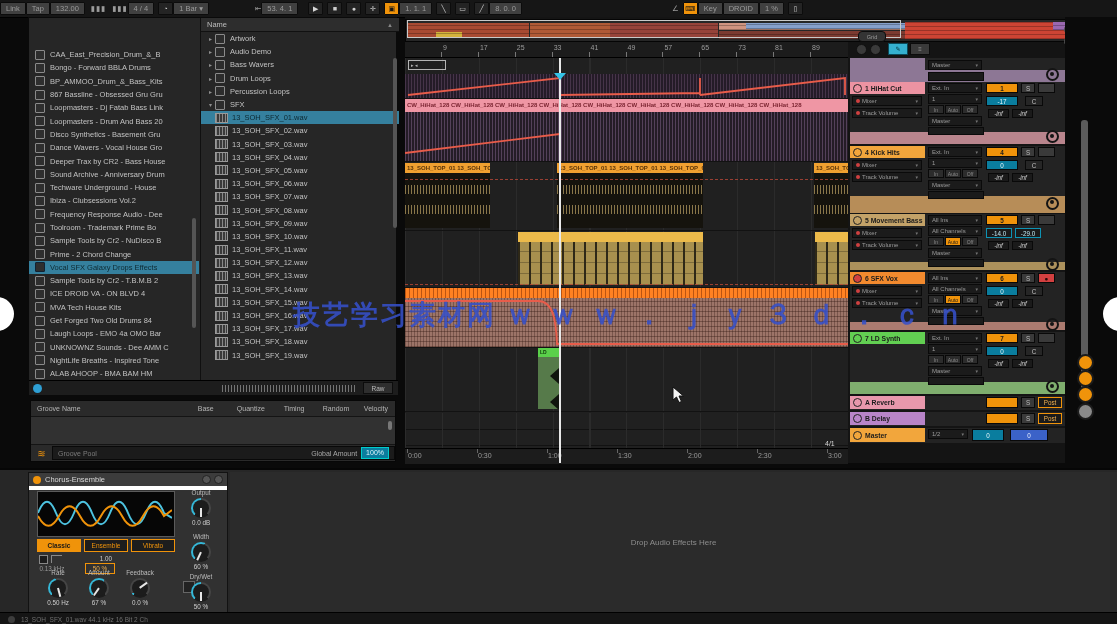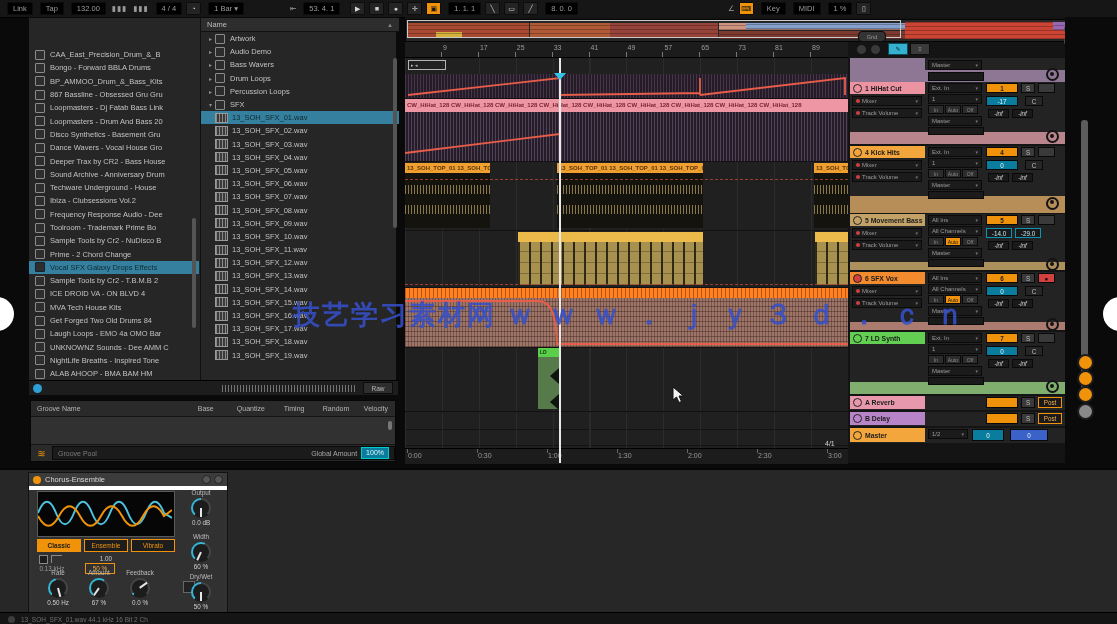--- a/index.html
+++ b/index.html
@@ -3,21 +3,21 @@
 <meta charset="utf-8">
 <style>
   html,body{margin:0;padding:0;background:#000;}
   #root{position:relative;width:1117px;height:624px;background:#0a0a0a;overflow:hidden;
         font-family:"Liberation Sans",sans-serif;color:#b9b9b9;-webkit-font-smoothing:antialiased;}
   .abs{position:absolute;}
   .bx{box-sizing:border-box;}
   
   #topbar{left:0;top:0;width:1117px;height:17px;background:#161616;border-bottom:1px solid #000;
           display:flex;align-items:center;font-size:7.5px;color:#9a9a9a;}
-  .tcell{padding:0 5px;height:11px;line-height:11px;background:#000000;border:1px solid #0c0c0c;margin-left:7px;border-radius:1px;white-space:nowrap;}
+  .tcell{padding:0 5px;height:11px;line-height:11px;background:#404040;border:1px solid #0c0c0c;margin-left:0;border-radius:1px;white-space:nowrap;}
   .tplain{margin-left:6px;white-space:nowrap;}
   .transport-btn{width:13px;height:11px;margin-left:4px;background:#242424;border:1px solid #0c0c0c;border-radius:1px;
                  display:flex;align-items:center;justify-content:center;font-size:7px;color:#cfcfcf;}
   .orange-btn{background:#f0930a !important;color:#161616 !important;}
   
   #ai-badge{left:8px;top:16px;width:116px;height:40px;border:2px solid #f2f2f2;border-radius:14px;
             display:flex;align-items:center;justify-content:center;font-size:25px;font-weight:bold;color:#fafafa;z-index:60;}
   #watermark{left:293px;top:295px;width:770px;height:36px;z-index:55;color:rgba(54,80,200,0.88);
              font-size:27px;font-weight:bold;white-space:nowrap;letter-spacing:2px;}
   #watermark .wm-url{letter-spacing:14px;font-size:29px;}
@@ -161,21 +161,21 @@
     <span class="transport-btn">✛</span>
     <span class="transport-btn orange-btn">▣</span>
     <span class="tcell">1. 1. 1</span>
     <span class="transport-btn">╲</span>
     <span class="transport-btn">▭</span>
     <span class="transport-btn">╱</span>
     <span class="tcell">8. 0. 0</span>
     <span class="tplain" style="margin-left:150px;">∠</span>
     <span class="transport-btn orange-btn">⌨</span>
     <span class="tcell">Key</span>
-    <span class="tcell">MIDI</span>
+    <span class="tcell">DROID</span>
     <span class="tcell">1 %</span>
     <span class="transport-btn">▯</span>
   </div>
 
   <div id="watermark" class="abs">
     <span>技艺学习素材网</span>
     <span class="wm-url">ｗｗｗ．ｊｙ３ｄ．ｃｎ</span>
   </div>
 
   <div id="browser" class="abs bx">
@@ -485,20 +485,23 @@
         </div>
         <div class="klabel" style="left: 148px; top: 60px; width: 48px;">Width</div>
         <div class="kvalue" style="left: 148px; top: 90px; width: 48px;">60 %</div>
         <div class="knob" style="left: 162px; top: 109px; width: 20px; height: 20px; background: conic-gradient(from 225deg, rgb(53, 184, 216) 135deg, rgb(69, 69, 69) 135deg, rgb(69, 69, 69) 270deg, rgb(28, 28, 28) 270deg);">
           <div class="face"></div>
           <div class="needle" style="transform: rotate(0deg);"></div>
         </div>
         <div class="klabel" style="left: 148px; top: 100px; width: 48px;">Dry/Wet</div>
         <div class="kvalue" style="left: 148px; top: 130px; width: 48px;">50 %</div>
       </div>
+    <div id="drop-zone">
+      <span>Drop Audio Effects Here</span>
+    </div>
   </div>
 
   <div id="statusbar" class="abs">
     <div class="circ"></div>
     <span>13_SOH_SFX_01.wav  44.1 kHz  16 Bit  2 Ch</span>
   </div>
 
   <div id="arr" class="abs">
     <div id="overview">
         <div style="position: absolute; left: 1px; top: 3px; width: 122px; height: 15px; background: repeating-linear-gradient(0deg, rgba(0, 0, 0, 0.25) 0px, rgba(0, 0, 0, 0.25) 1px, transparent 1px, transparent 4px) rgb(168, 74, 50);"></div>

